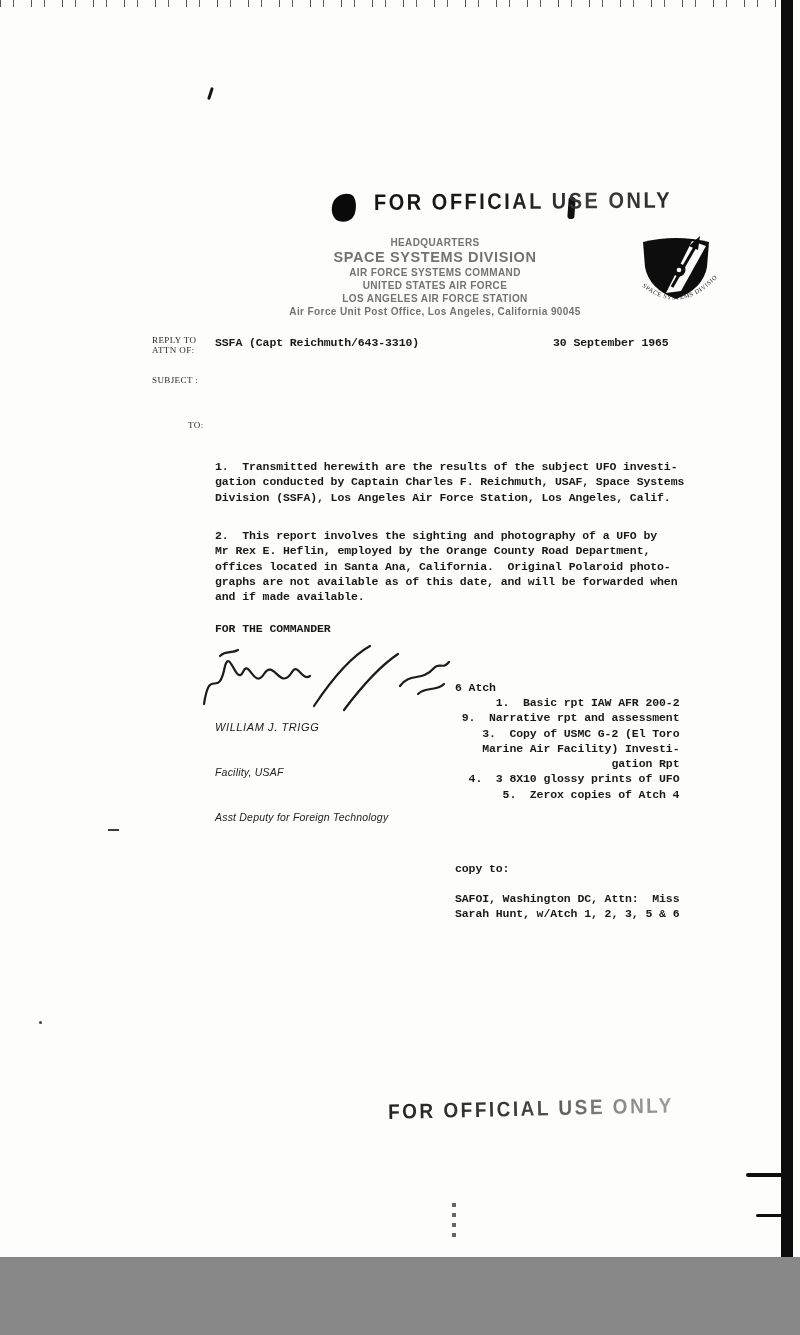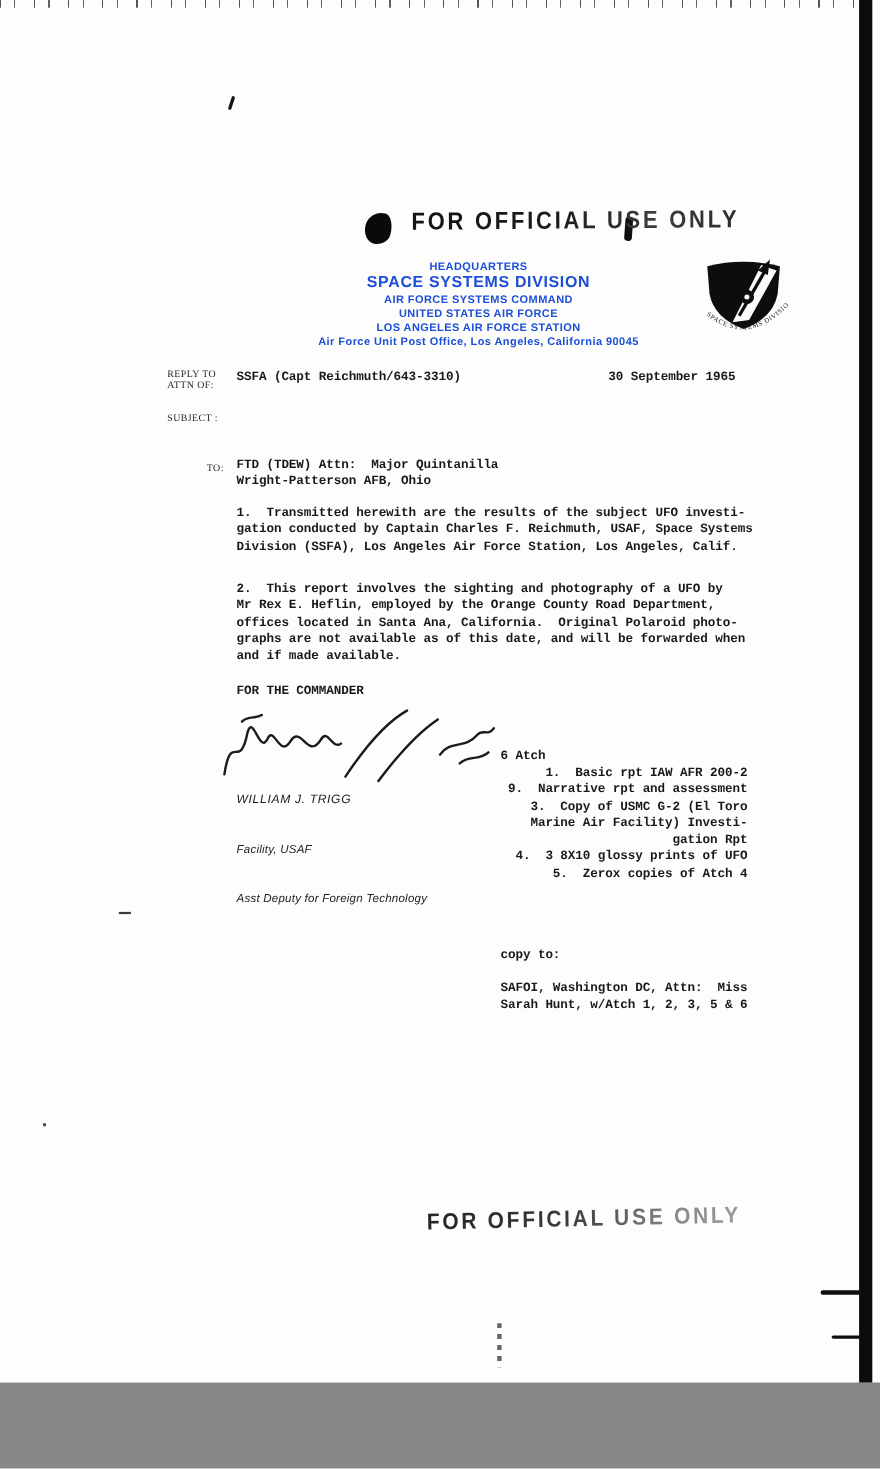--- a/index.html
+++ b/index.html
@@ -26,21 +26,21 @@
   
   .stamp{font-family:"Liberation Sans",sans-serif;font-weight:700;white-space:nowrap;
     letter-spacing:2.5px;transform:scaleY(1.12) rotate(-.4deg);
     -webkit-background-clip:text;background-clip:text;color:transparent;}
   .stamp-top{left:374px;top:190px;font-size:20px;
     background-image:linear-gradient(90deg,#141414 0%,#1c1c1c 45%,#3d3d3d 75%,#2a2a2a 100%);}
   .stamp-bottom{left:388px;top:1098px;font-size:19px;transform:scaleY(1.1) rotate(-1.2deg);
     background-image:linear-gradient(90deg,#242424 0%,#3a3a3a 45%,#8a8a8a 80%,#9a9a9a 100%);}
   
   .lh{left:240px;top:236px;width:390px;text-align:center;font-family:"Liberation Sans",sans-serif;
-    font-weight:700;color:#1d4ed8;line-height:13px;}
+    font-weight:700;color:#737373;line-height:13px;}
   .lh .s{font-size:10px;letter-spacing:.4px;}
   .lh .big{font-size:14.5px;line-height:17px;letter-spacing:.6px;}
   
   .flabel{font-family:"Liberation Serif",serif;font-size:9px;letter-spacing:.4px;color:#2a2a2a;
     line-height:9.5px;white-space:pre;}
   
   .typed{font-family:"Liberation Mono",monospace;font-weight:700;font-size:11.5px;
     line-height:15.3px;letter-spacing:-.1px;white-space:pre;color:#191919;}
   .sigtext{font-family:"Liberation Sans",sans-serif;font-size:10.5px;line-height:15px;
     color:#222;letter-spacing:.2px;white-space:pre;}
@@ -91,22 +91,20 @@
   </svg>
 
   <div class="abs flabel" style="left:152px;top:336px;">REPLY TO
 ATTN OF:</div>
   <div class="abs typed" style="left:215px;top:335px;">SSFA (Capt Reichmuth/643-3310)</div>
   <div class="abs typed" style="left:553px;top:335px;">30 September 1965</div>
 
   <div class="abs flabel" style="left:152px;top:376px;">SUBJECT :</div>
 
   <div class="abs flabel" style="left:188px;top:421px;">TO:</div>
-  <div class="abs typed" style="left:215px;top:415px;">FTD (TDEW) Attn:  Major Quintanilla
-Wright-Patterson AFB, Ohio</div>
 
   <div class="abs typed" style="left:215px;top:459px;">1.  Transmitted herewith are the results of the subject UFO investi-
 gation conducted by Captain Charles F. Reichmuth, USAF, Space Systems
 Division (SSFA), Los Angeles Air Force Station, Los Angeles, Calif.</div>
   <div class="abs typed" style="left:215px;top:528px;">2.  This report involves the sighting and photography of a UFO by
 Mr Rex E. Heflin, employed by the Orange County Road Department,
 offices located in Santa Ana, California.  Original Polaroid photo-
 graphs are not available as of this date, and will be forwarded when
 and if made available.</div>
   <div class="abs typed" style="left:215px;top:621px;">FOR THE COMMANDER</div>

